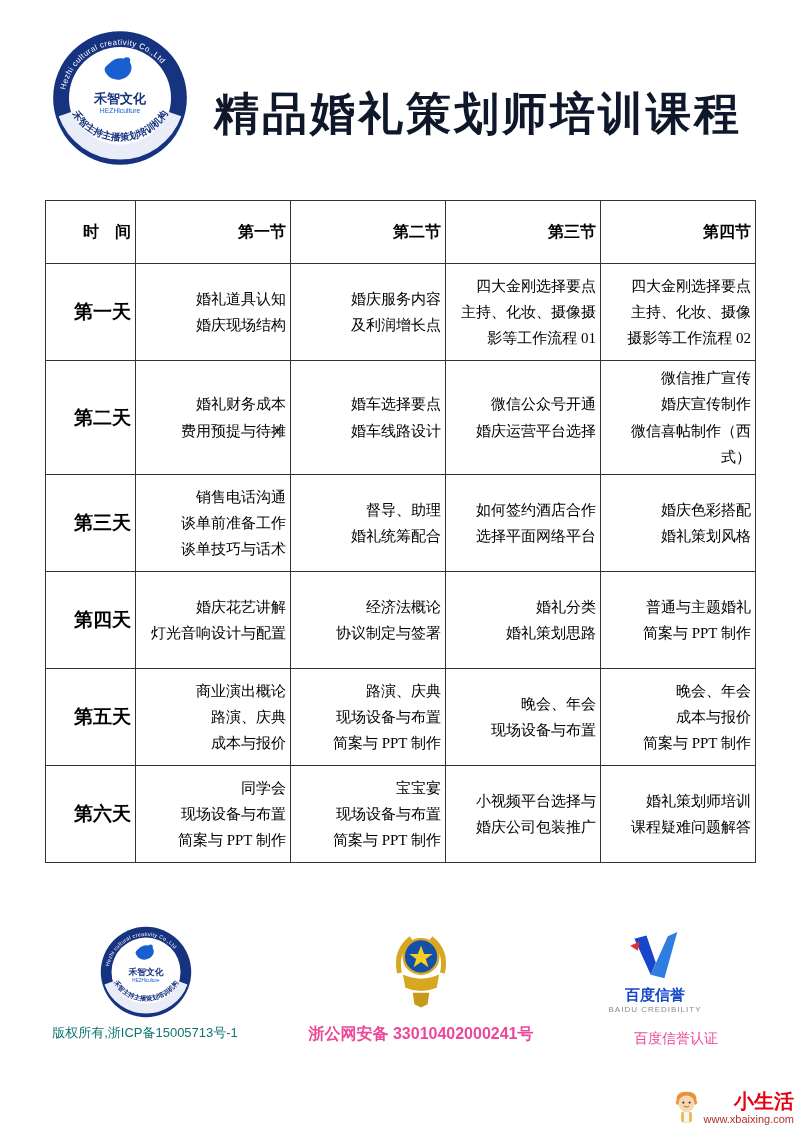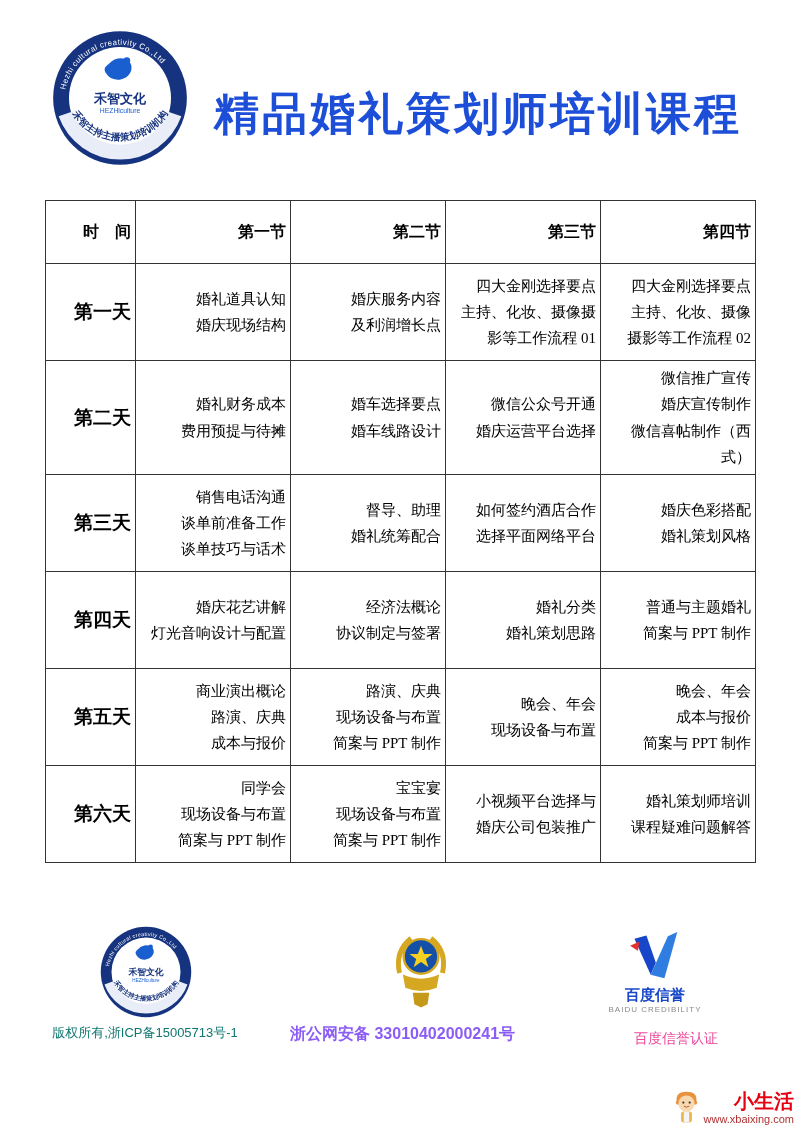--- a/index.html
+++ b/index.html
@@ -2,42 +2,42 @@
 <html><head>
 <meta charset="utf-8">
 <style>
   html,body{margin:0;padding:0;background:#fff;}
   .page{position:relative;width:800px;height:1128px;background:#ffffff;
         font-family:"Liberation Sans","DejaVu Sans",sans-serif;overflow:hidden;}
 
   
   .header-logo{position:absolute;left:52px;top:30px;}
   .page-title{position:absolute;left:178px;top:84px;width:600px;text-align:center;
-      font-size:45px;font-weight:900;letter-spacing:3px;color:#1d4ed8;
+      font-size:45px;font-weight:900;letter-spacing:3px;color:#0f172a;
       font-family:"Liberation Sans","DejaVu Sans",sans-serif;}
 
   
   table.course-table{position:absolute;left:45px;top:200px;width:710px;
       border-collapse:collapse;table-layout:fixed;}
   .course-table th,.course-table td{border:1px solid #333;text-align:right;
       vertical-align:middle;white-space:pre-line;padding:4px 4px;color:#000;}
   .course-table th{font-size:16px;font-weight:bold;height:54px;
       font-family:"Liberation Sans","DejaVu Sans",sans-serif;}
   .course-table td{font-size:15px;line-height:1.75;height:88px;
       font-family:"Liberation Serif","DejaVu Serif",serif;}
   .course-table td.day{font-weight:bold;font-size:19px;
       font-family:"Liberation Sans","DejaVu Sans",sans-serif;}
 
   
   .footer-logo{position:absolute;left:100px;top:926px;}
   .copyright{position:absolute;left:25px;top:1024px;width:240px;text-align:center;
       font-size:13px;color:#0f766e;}
   .police-badge{position:absolute;left:388px;top:928px;}
-  .police-text{position:absolute;left:290px;top:1024px;width:262px;
-      font-size:16px;font-weight:bold;color:#8b5cf6;}
+  .police-text{position:absolute;left:290px;top:1024px;width:262px;text-align:center;
+      font-size:16px;font-weight:bold;color:#ec4899;}
   .baidu-block{position:absolute;left:598px;top:932px;width:114px;text-align:center;}
   .baidu-name{color:#1747c8;font-weight:bold;font-size:15px;margin-top:2px;}
   .baidu-en{color:#8a8a8a;font-size:8px;letter-spacing:1px;}
   .baidu-cert{position:absolute;left:592px;top:1030px;width:126px;text-align:right;
       font-size:14px;color:#ec4899;}
 
   
   .watermark{position:absolute;right:6px;bottom:2px;display:flex;align-items:center;gap:4px;}
   .wm-text{display:flex;flex-direction:column;line-height:1.15;align-items:flex-end;}
   .wm-name{color:#e60012;font-weight:bold;font-size:20px;}

